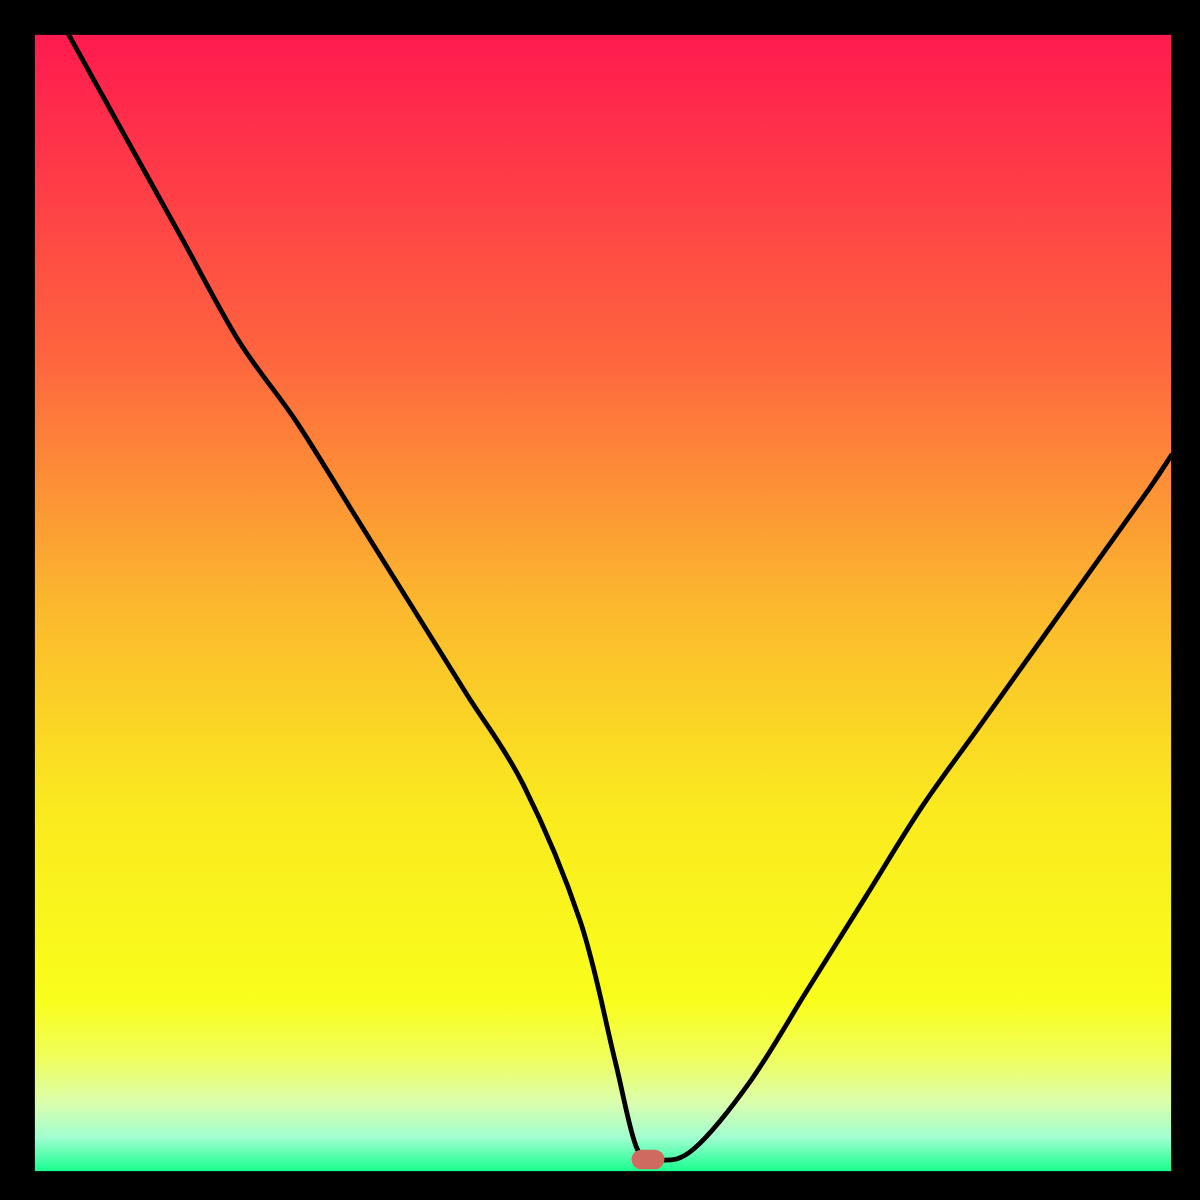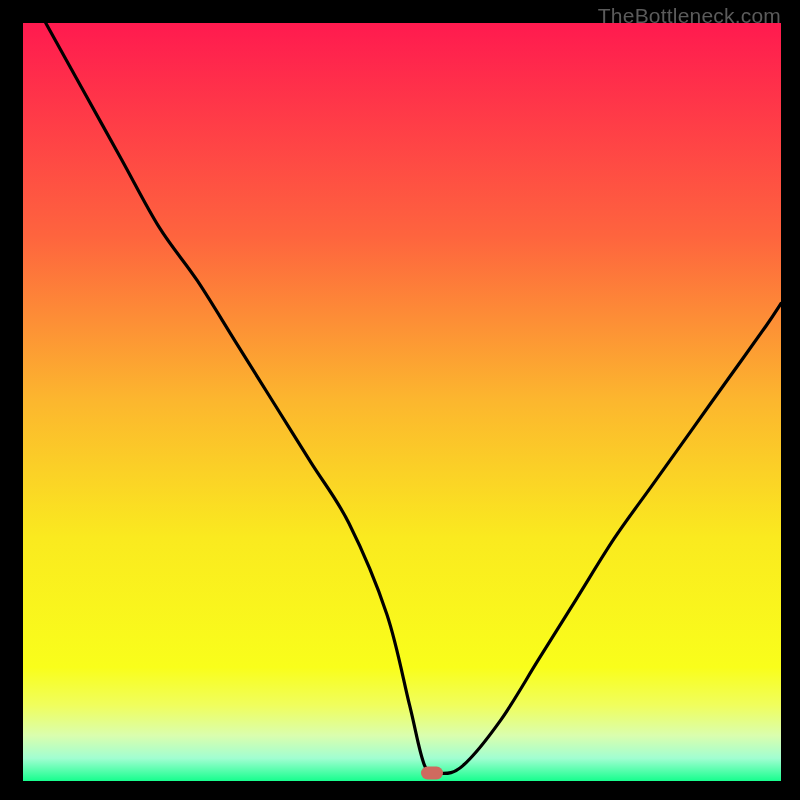--- a/index.html
+++ b/index.html
@@ -49,21 +49,20 @@
     width: 22px;
     height: 13px;
     border-radius: 7px;
     transform: translate(-50%, -50%);
   }
 </style>
 </head>
 <body>
 
 <div class="chart-container">
-  <div class="watermark">TheBottleneck.com</div>
   <div class="plot-area">
     <svg class="gradient-bg" viewBox="0 0 758 758" preserveAspectRatio="none">
       <defs>
         <linearGradient id="bg-grad" x1="0" y1="0" x2="0" y2="1">
             <stop offset="0%" stop-color="#ff1a4f"></stop>
             <stop offset="28%" stop-color="#fe643e"></stop>
             <stop offset="50%" stop-color="#fcb72e"></stop>
             <stop offset="68%" stop-color="#faea1f"></stop>
             <stop offset="85%" stop-color="#f9fe1b"></stop>
             <stop offset="90%" stop-color="#f0fe5d"></stop>

